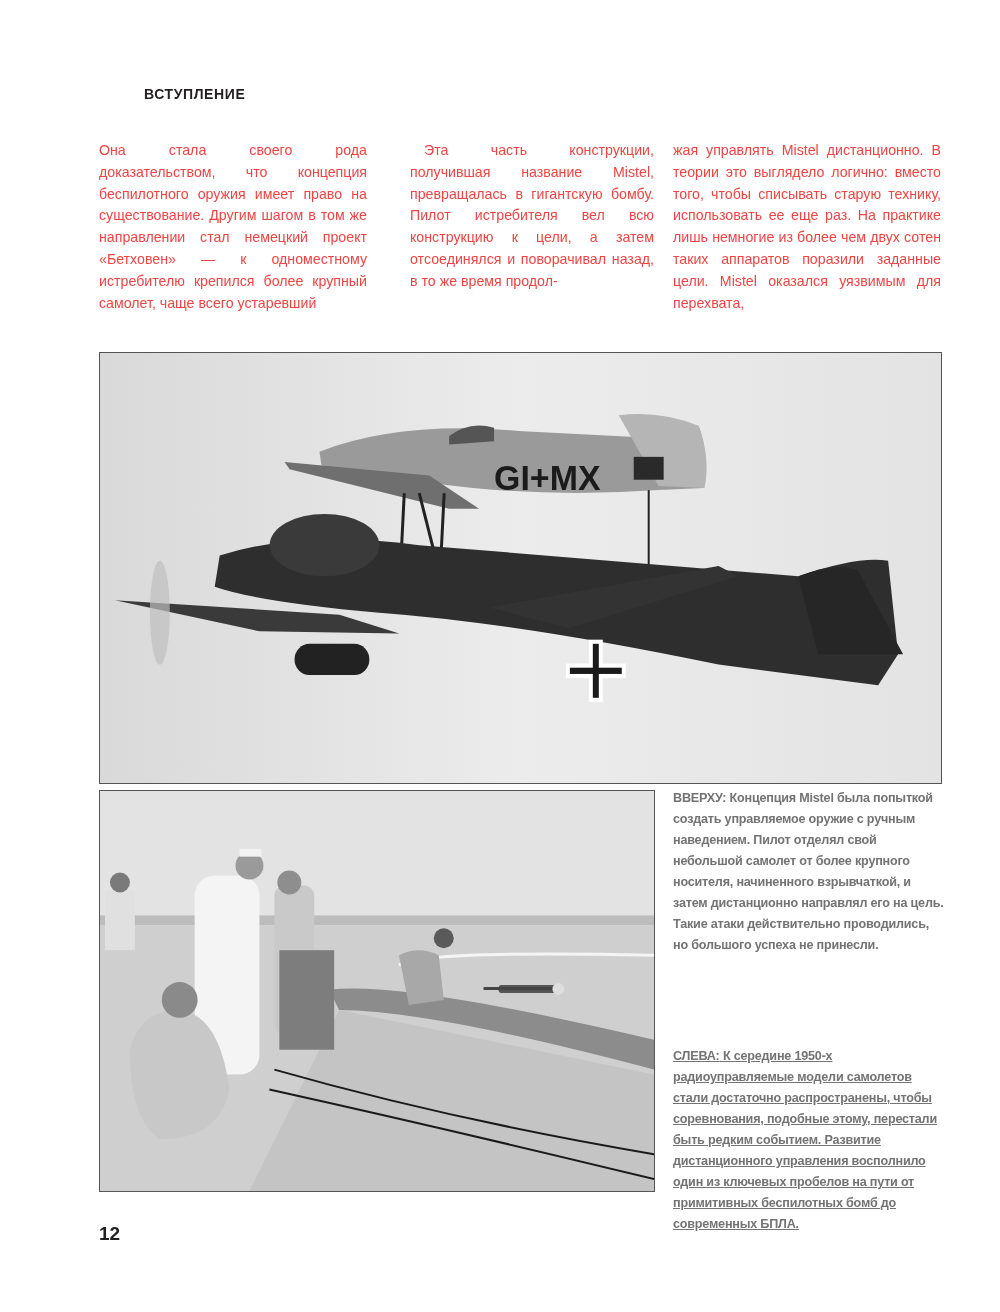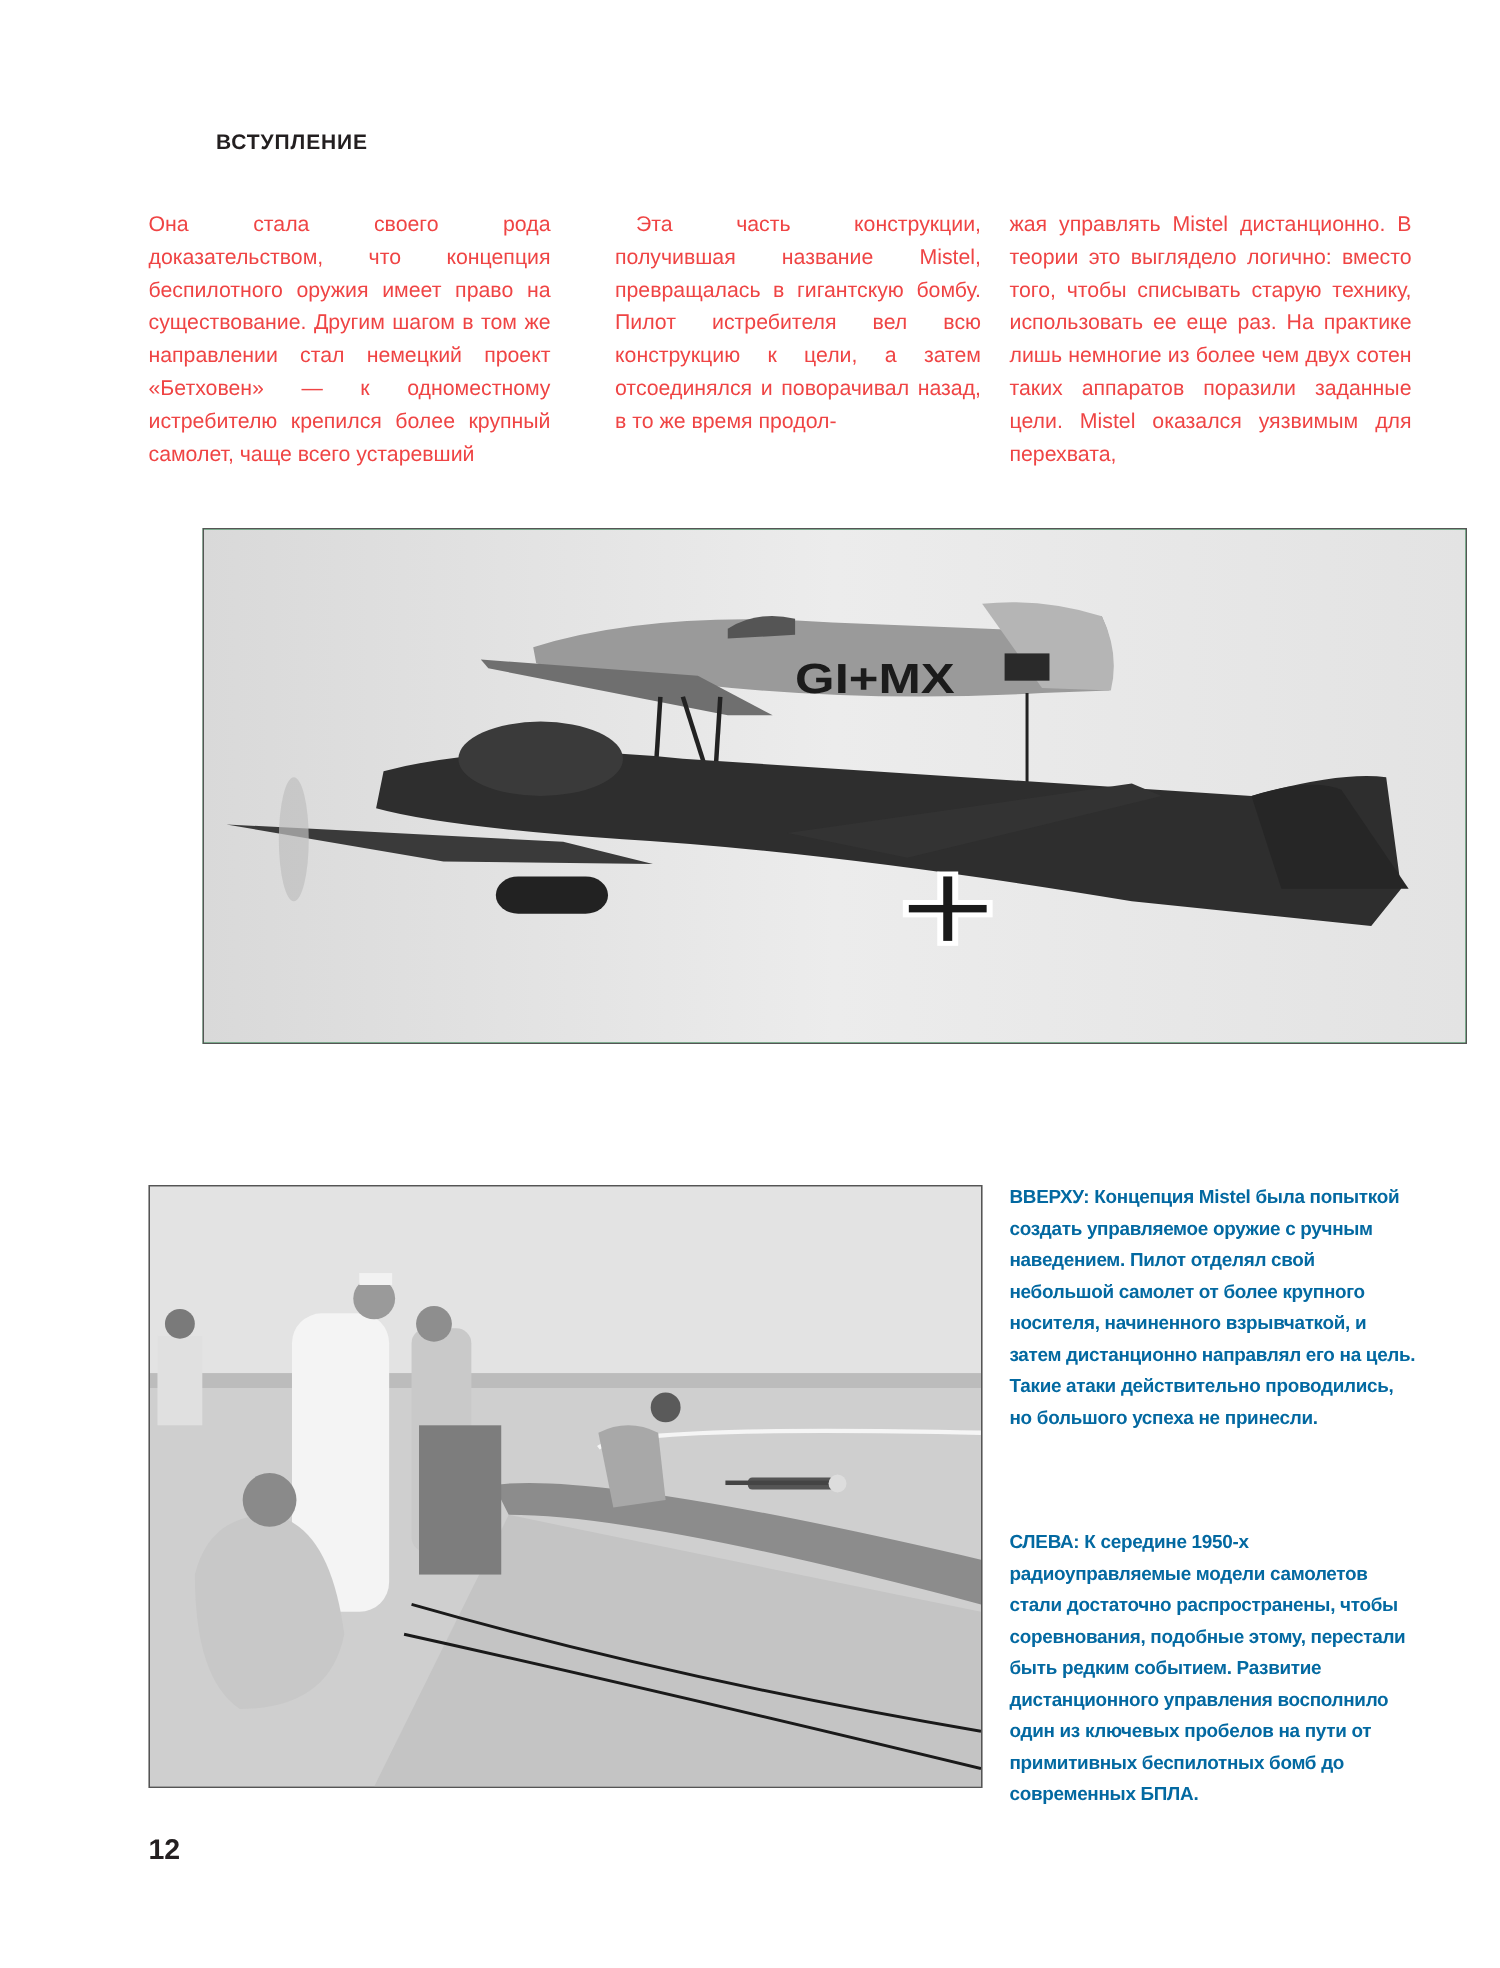--- a/index.html
+++ b/index.html
@@ -8,28 +8,28 @@
   .section-title { position: absolute; left: 99px; top: 86px; font-size: 14px; font-weight: bold;
                    letter-spacing: 0.6px; font-family: "Liberation Sans", sans-serif; margin-left: 45px; }
   .col { position: absolute; top: 140px; width: 268px; font-size: 14.2px; line-height: 21.8px;
          text-align: justify; font-family: "Liberation Sans", sans-serif; color: #ef4444; }
   .col p { margin: 0; }
   .col p.indent { text-indent: 14px; margin-left: 24px; }
   .col1 { left: 99px; }
   .col2 { left: 386px; }
   .col3 { left: 673px; }
   .photo { position: absolute; border: 1px solid #555; box-sizing: border-box; overflow: hidden; }
-  .photo-top { left: 99px; top: 352px; width: 843px; height: 344px; background: #86efac; margin-left: 36px; }
+  .photo-top { left: 99px; top: 352px; width: 843px; height: 432px; background: #15803d; }
   .photo-bottom { left: 99px; top: 790px; width: 556px; height: 402px; background: #d8d8d8; }
   .photo svg { display: block; width: 100%; height: 100%; }
   .caption { position: absolute; left: 673px; width: 272px; font-size: 12.6px; line-height: 21px;
-             font-weight: bold; font-family: "Liberation Sans", sans-serif; color: #0369a1;
+             font-weight: bold; font-family: "Liberation Sans", sans-serif; color: #737373;
              letter-spacing: -0.2px; }
   .caption-top { top: 788px; }
-  .caption-bottom { top: 1018px; }
+  .caption-bottom { top: 1046px; text-decoration: underline; }
   .folio { position: absolute; left: 99px; top: 1223px; font-size: 19px; font-weight: bold;
            font-family: "Liberation Sans", sans-serif; }
 </style>
 </head>
 <body>
 
 <div class="section-title">ВСТУПЛЕНИЕ</div>
 
 <div class="col col1">
   <p>Она стала своего рода доказательством, что концепция беспилотного оружия имеет право на существование. Другим шагом в том же направлении стал немецкий проект «Бетховен» — к одноместному истребителю крепился более крупный самолет, чаще всего устаревший</p>

